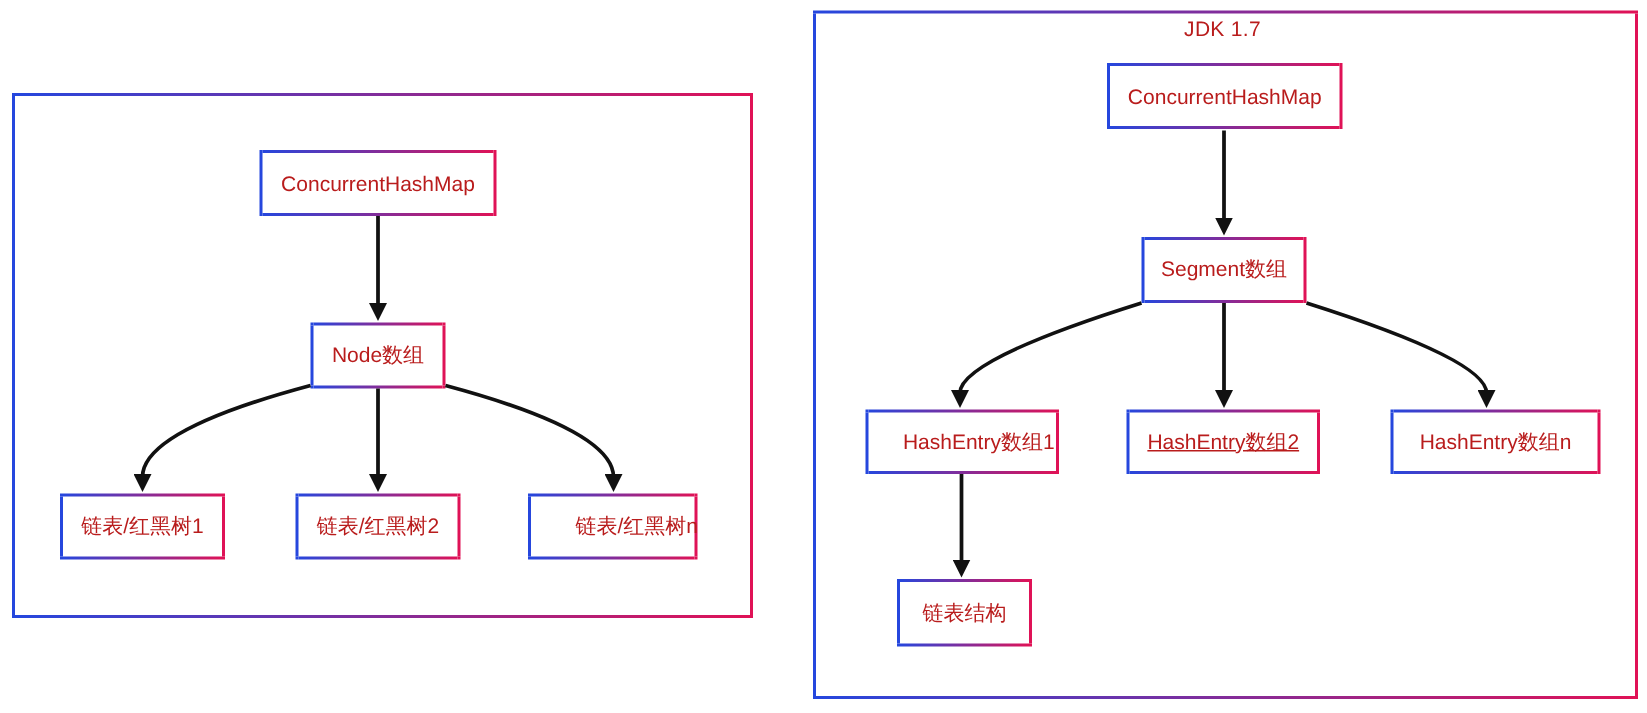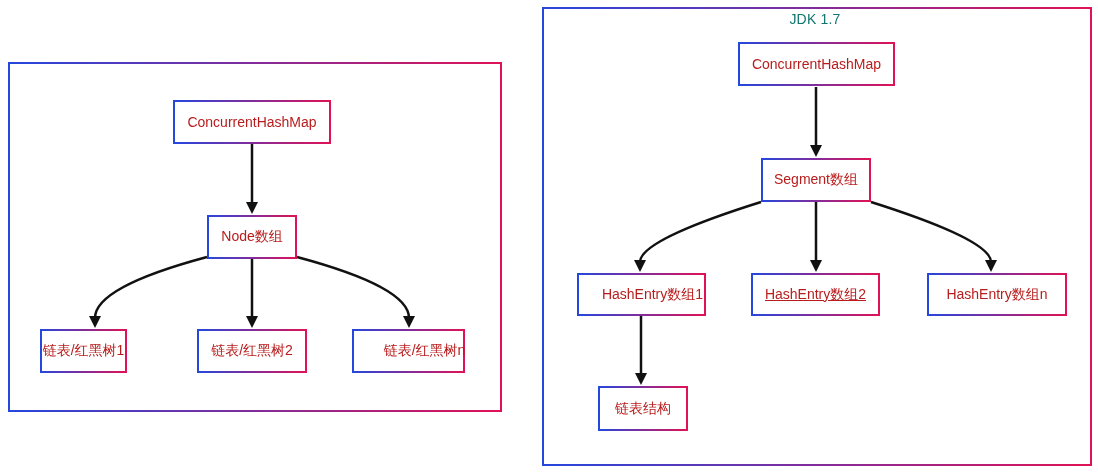--- a/index.html
+++ b/index.html
@@ -14,21 +14,21 @@
   .panel {
     position: absolute;
     border: 2px solid;
     border-image: linear-gradient(90deg, #2547de, #e01256) 1;
     background: transparent;
   }
   .panel-title {
     position: absolute;
     text-align: center;
     font-size: 14px;
-    color: #0f766e;
+    color: #b91c1c;
     letter-spacing: 0.2px;
   }
   .node {
     position: absolute;
     display: flex;
     align-items: center;
     justify-content: center;
     background: #ffffff;
     border: 2px solid;
     border-image: linear-gradient(90deg, #2547de, #e01256) 1;
@@ -45,21 +45,21 @@
 </style>
 </head>
 <body>
 
 <div class="canvas">
 
   <div class="panel" style="left:8px; top:62px; width:490px; height:346px;"></div>
 
   <div class="node" style="left:173px; top:100px; width:158px; height:44px;">ConcurrentHashMap</div>
   <div class="node" style="left:207px; top:215px; width:90px; height:44px;">Node数组</div>
-  <div class="node" style="left:40px; top:329px; width:87px; height:44px;">链表/红黑树1</div>
+  <div class="node" style="left:40px; top:329px; width:110px; height:44px;">链表/红黑树1</div>
   <div class="node" style="left:197px; top:329px; width:110px; height:44px;">链表/红黑树2</div>
   <div class="node" style="left:352px; top:329px; width:113px; height:44px;padding-left:32px;">链表/红黑树n</div>
 
   <div class="panel" style="left:542px; top:7px; width:546px; height:455px;"></div>
   <div class="panel-title" style="left:542px; top:11px; width:546px;">JDK 1.7</div>
 
   <div class="node" style="left:738px; top:42px; width:157px; height:44px;">ConcurrentHashMap</div>
   <div class="node" style="left:761px; top:158px; width:110px; height:44px;">Segment数组</div>
   <div class="node" style="left:577px; top:273px; width:129px; height:43px;padding-left:22px;">HashEntry数组1</div>
   <div class="node" style="left:751px; top:273px; width:129px; height:43px;text-decoration:underline;">HashEntry数组2</div>

